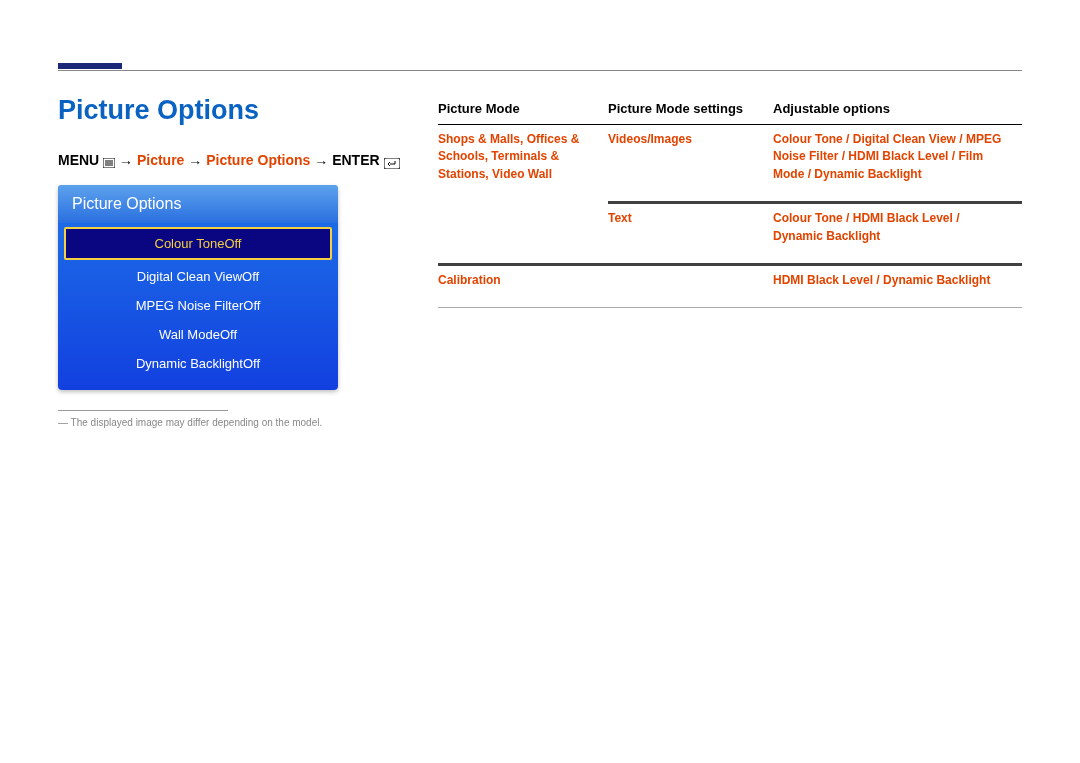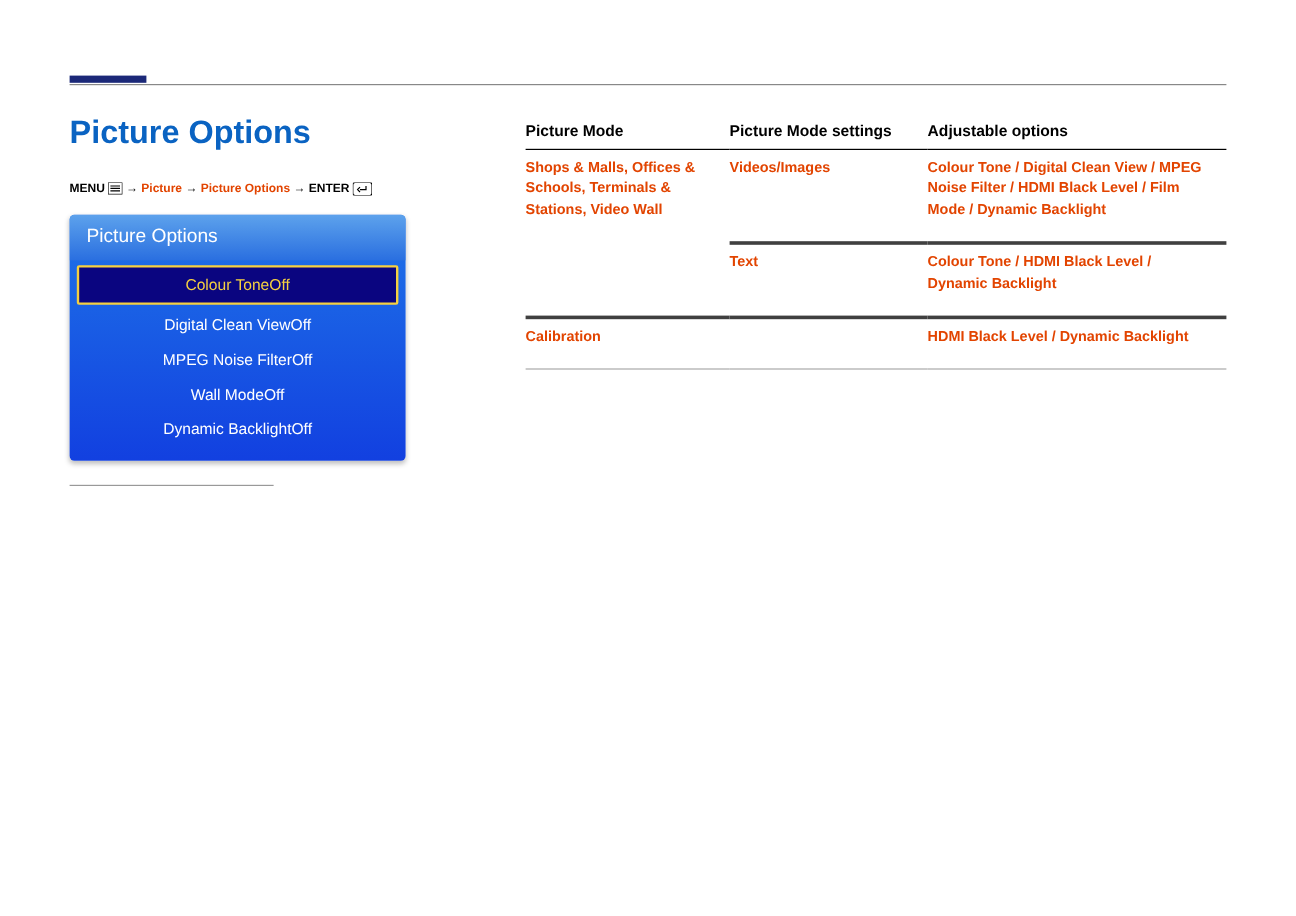--- a/index.html
+++ b/index.html
@@ -39,21 +39,21 @@
   .right-col { flex: 1; }
 
   .page-title {
     font-size: 27px;
     font-weight: bold;
     color: #0a63c2;
     margin-bottom: 26px;
   }
 
   .breadcrumb {
-    font-size: 10px;
+    font-size: 14px;
     color: #000;
     margin-bottom: 16px;
   }
   .breadcrumb .bc-hl { color: #e24400; font-weight: bold; }
   .breadcrumb .bc-menu { font-weight: bold; }
   .breadcrumb .icon { display:inline-block; vertical-align: middle; }
 
   .osd-panel {
     width: 280px;
     border-radius: 4px;
@@ -182,20 +182,21 @@
             <span class="osd-val">Off</span>
           </div>
           <div class="osd-row">
             <span>Dynamic Backlight</span>
             <span class="osd-val">Off</span>
           </div>
         </div>
       </div>
 
       <div class="footnote-rule"></div>
+      <div class="footnote">― The displayed image may differ depending on the model.</div>
     </div>
 
     <div class="right-col">
       <table class="opt-table">
         <thead>
           <tr>
             <th class="col-mode">Picture Mode</th>
             <th class="col-set">Picture Mode settings</th>
             <th>Adjustable options</th>
           </tr>

